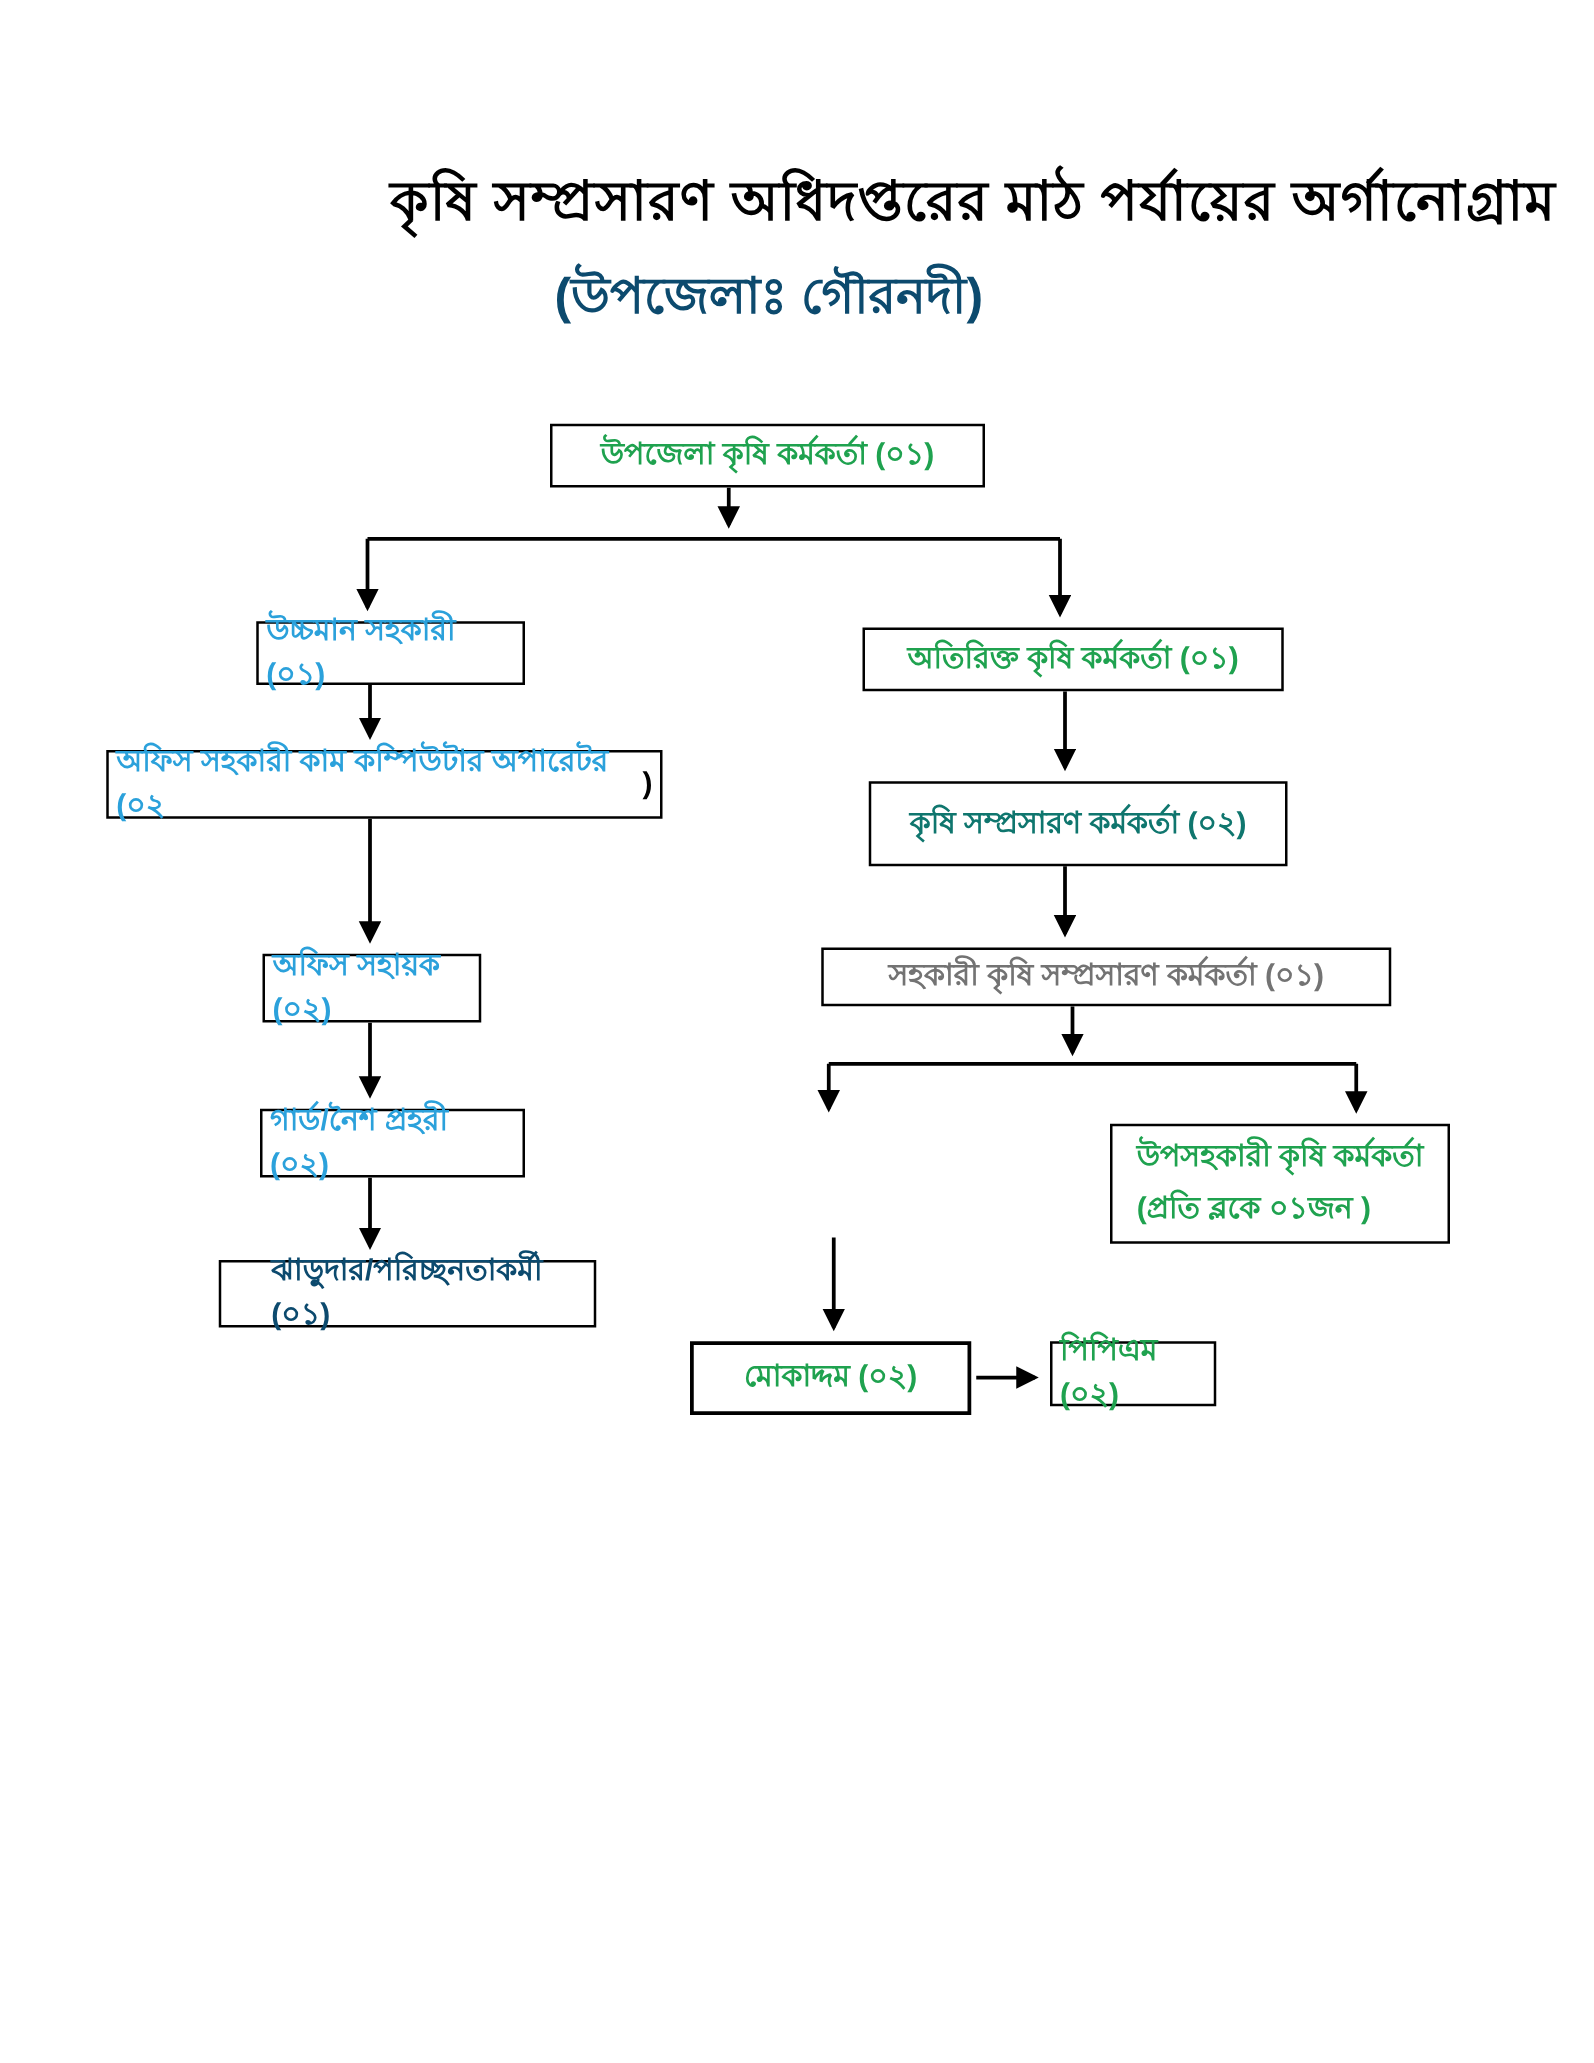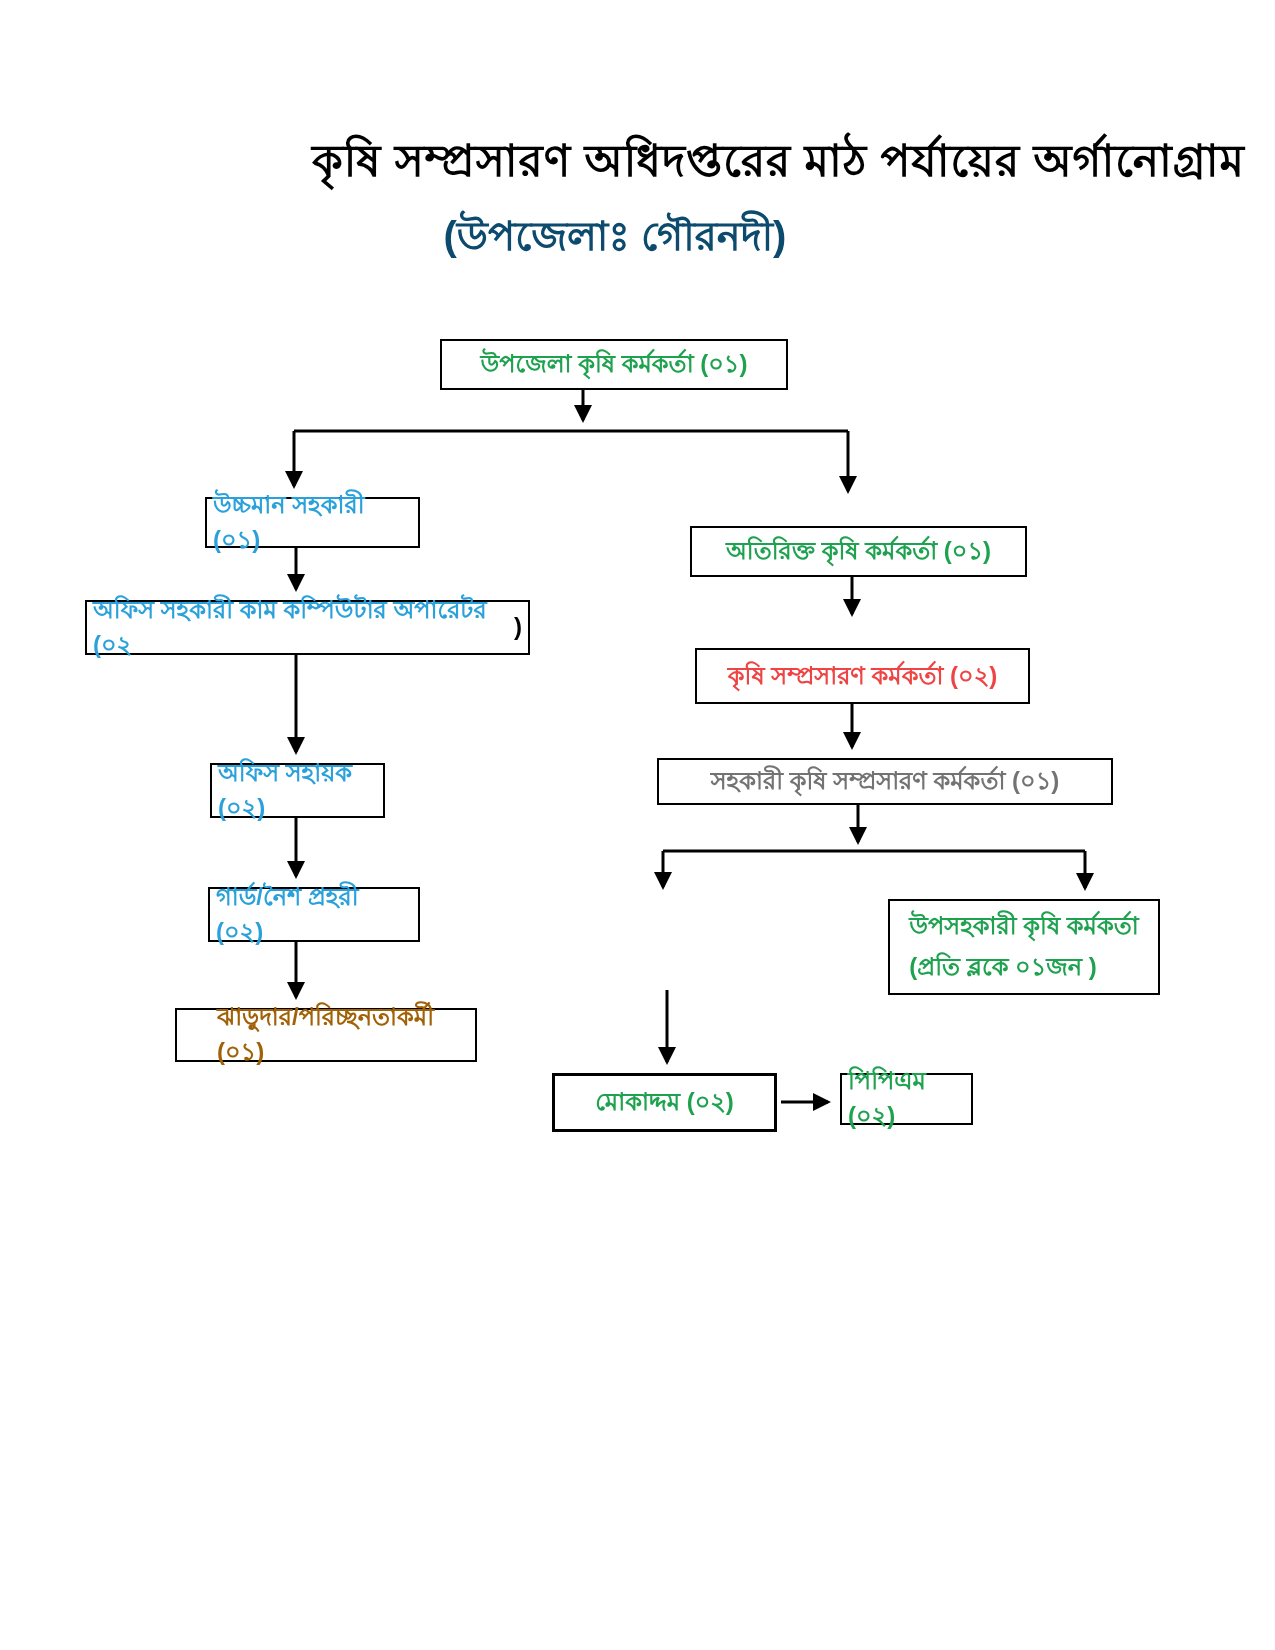--- a/index.html
+++ b/index.html
@@ -76,25 +76,25 @@
   <div class="node" style="left: 205px; top: 497px; width: 215px; height: 51px; color: rgb(43, 161, 219);">উচ্চমান সহকারী (০১)</div>
 
   <div class="node" style="left: 85px; top: 600px; width: 445px; height: 55px; color: rgb(43, 161, 219);">
     <span>অফিস সহকারী কাম কম্পিউটার অপারেটর (০২</span><span style="color:#000;">)</span>
   </div>
 
   <div class="node" style="left: 210px; top: 763px; width: 175px; height: 55px; color: rgb(43, 161, 219);">অফিস সহায়ক (০২)</div>
 
   <div class="node" style="left: 208px; top: 887px; width: 212px; height: 55px; color: rgb(43, 161, 219);">গার্ড/নৈশ প্রহরী (০২)</div>
 
-  <div class="node" style="left: 175px; top: 1008px; width: 302px; height: 54px; color: #a16207; padding-left: 40px;">ঝাড়ুদার/পরিচ্ছনতাকর্মী (০১)</div>
+  <div class="node" style="left: 175px; top: 1008px; width: 302px; height: 54px; color: #0c4a6e; padding-left: 40px;">ঝাড়ুদার/পরিচ্ছনতাকর্মী (০১)</div>
 
-  <div class="node" style="left: 690px; top: 502px; width: 337px; height: 51px; color: rgb(31, 162, 79); margin-top: 24px;">অতিরিক্ত কৃষি কর্মকর্তা (০১)</div>
+  <div class="node" style="left: 690px; top: 502px; width: 337px; height: 51px; color: rgb(31, 162, 79);">অতিরিক্ত কৃষি কর্মকর্তা (০১)</div>
 
-  <div class="node" style="left: 695px; top: 625px; width: 335px; height: 56px; color: #ef4444; margin-top: 23px;">কৃষি সম্প্রসারণ কর্মকর্তা (০২)</div>
+  <div class="node" style="left: 695px; top: 625px; width: 335px; height: 68px; color: #0f766e;">কৃষি সম্প্রসারণ কর্মকর্তা (০২)</div>
 
   <div class="node" style="left: 657px; top: 758px; width: 456px; height: 47px; color: #737373;">সহকারী কৃষি সম্প্রসারণ কর্মকর্তা (০১)</div>
 
 
   <div class="node" style="left: 888px; top: 899px; width: 272px; height: 96px; line-height: 1.7; color: rgb(31, 162, 79);">উপসহকারী কৃষি কর্মকর্তা
 (প্রতি ব্লকে ০১জন )</div>
 
   <div class="node" style="left: 552px; top: 1073px; width: 225px; height: 59px; border-width: 3px; color: rgb(31, 162, 79);">মোকাদ্দম (০২)</div>
 
   <div class="node" style="left: 840px; top: 1073px; width: 133px; height: 52px; color: rgb(31, 162, 79);">পিপিএম (০২)</div>

